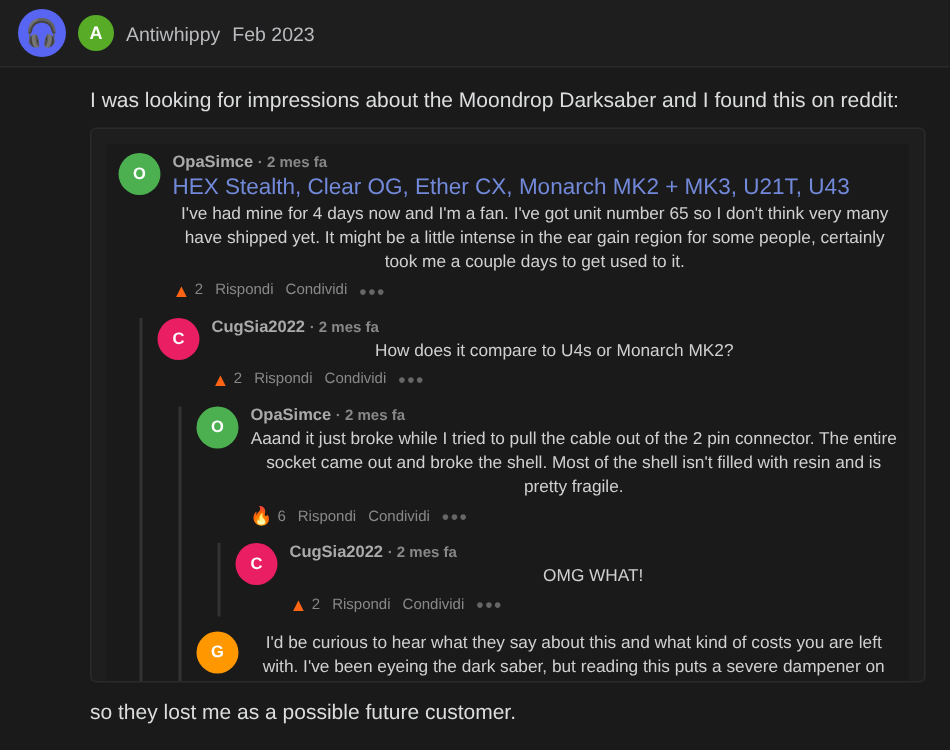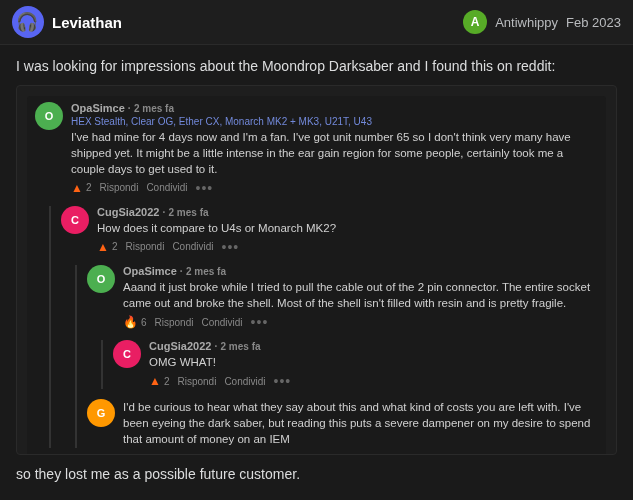--- a/index.html
+++ b/index.html
@@ -52,20 +52,21 @@
       background: #57ab27;
       display: flex;
       align-items: center;
       justify-content: center;
       font-size: 12px;
       color: white;
       font-weight: 700;
     }
     .content {
       padding: 12px 16px 12px 16px;
+      margin-left: 44px;
     }
     .post-text {
       color: #dcddde;
       font-size: 14px;
       margin-bottom: 8px;
       line-height: 1.4;
     }
     .reddit-embed {
       background: #1e1e1e;
       border: 1px solid #2a2a2a;
@@ -101,28 +102,29 @@
     .comment-body {
       flex: 1;
     }
     .comment-user {
       font-size: 11px;
       font-weight: 600;
       color: #aaa;
       margin-bottom: 2px;
     }
     .comment-tags {
-      font-size: 10px;
+      font-size: 15px;
       color: #7289da;
       margin-bottom: 2px;
     }
     .comment-text {
       font-size: 11.5px;
       color: #d0d0d0;
       line-height: 1.4;
+      text-align: center;
     }
     .comment-actions {
       display: flex;
       align-items: center;
       gap: 8px;
       margin-top: 3px;
       font-size: 10px;
       color: #888;
     }
     .comment-actions span {
@@ -158,21 +160,20 @@
       color: #888;
     }
   </style>
 </head>
 <body>
 
 <div class="header">
   <div class="header-avatar">
     <span style="font-size:18px;">🎧</span>
   </div>
-  <span class="header-title">Leviathan</span>
   <div class="header-right">
     <div class="user-badge">
       <span>A</span>
     </div>
     <span>Antiwhippy</span>
     <span>Feb 2023</span>
   </div>
 </div>
 
 <div class="content">

